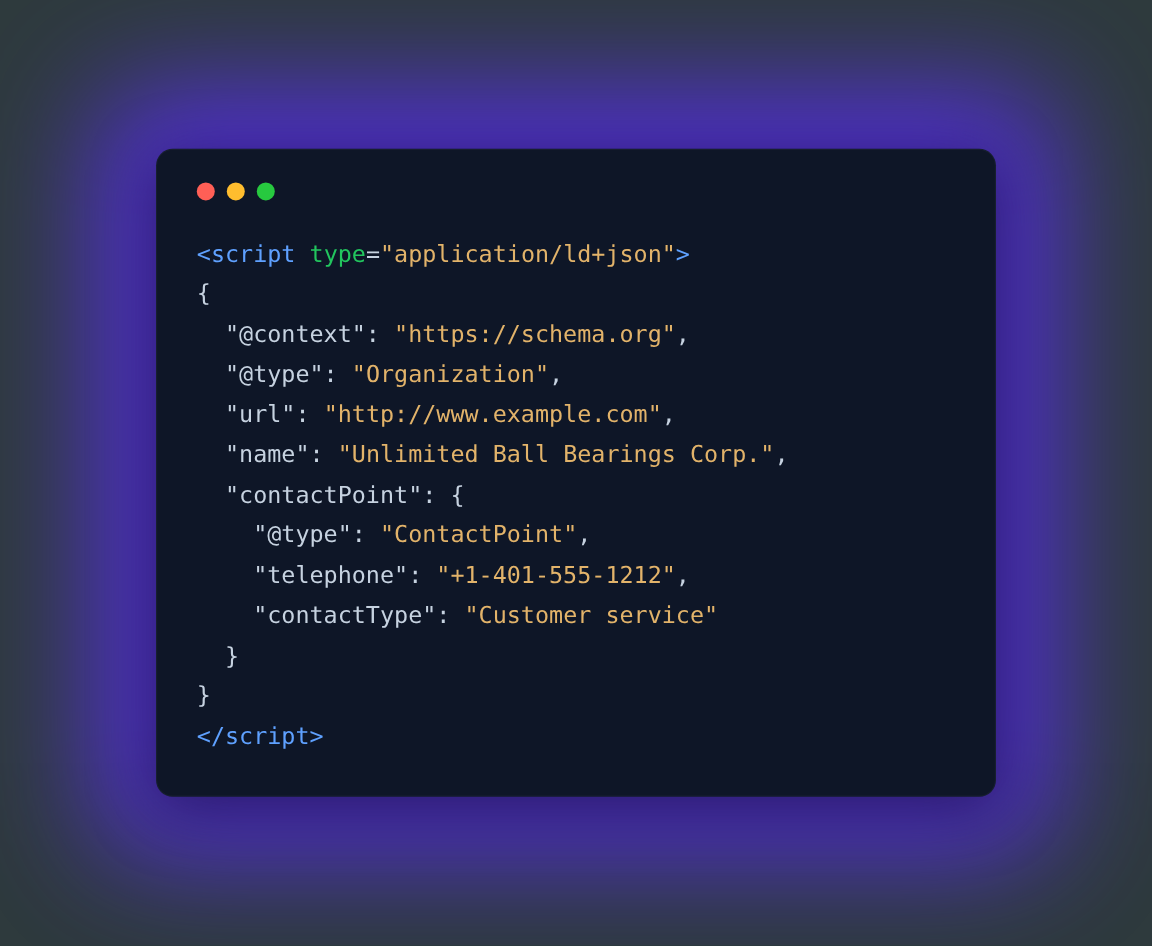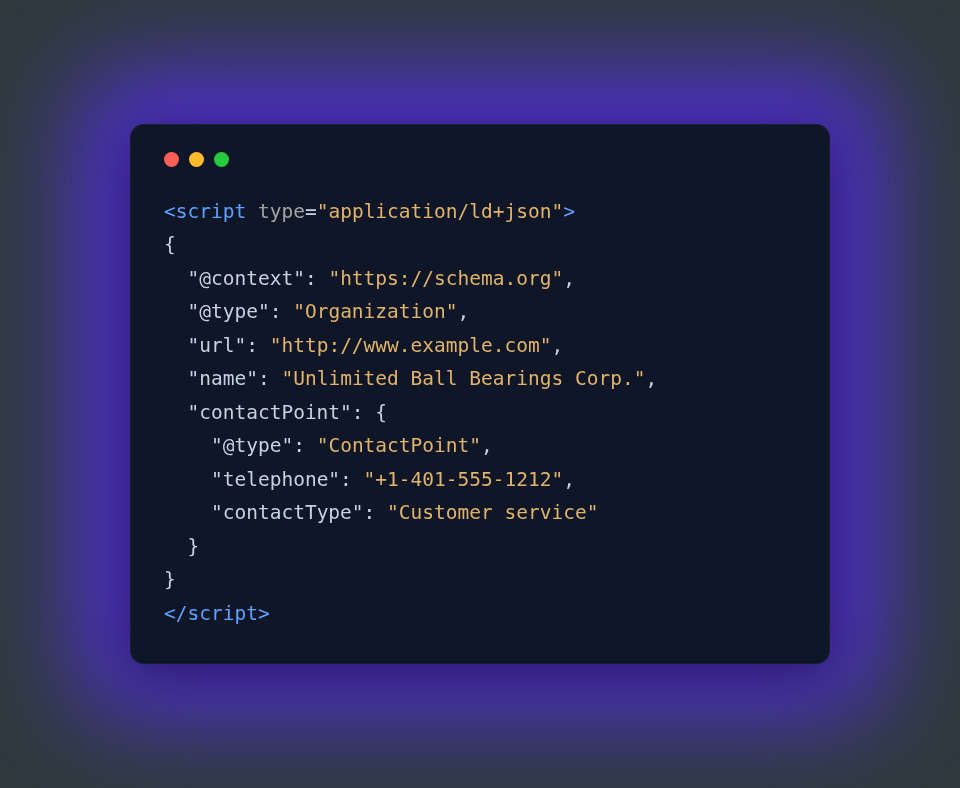--- a/index.html
+++ b/index.html
@@ -55,21 +55,21 @@
   .dot.green  { background: #27c93f; }
 
   pre.code {
     margin: 0;
     font-size: 19.5px;
     line-height: 1.72;
     color: #c6d2e0;
     white-space: pre;
   }
   .tag    { color: #5fa1ff; }    
-  .attr   { color: #a3a3a3; }    
+  .attr   { color: #22c55e; }    
   .str    { color: #e2b36a; }    
   .punct  { color: #c6d2e0; }    
   .key    { color: #c6d2e0; }    
 </style>
 </head>
 <body>
 
 <div class="glow">
   <div class="window">
 

